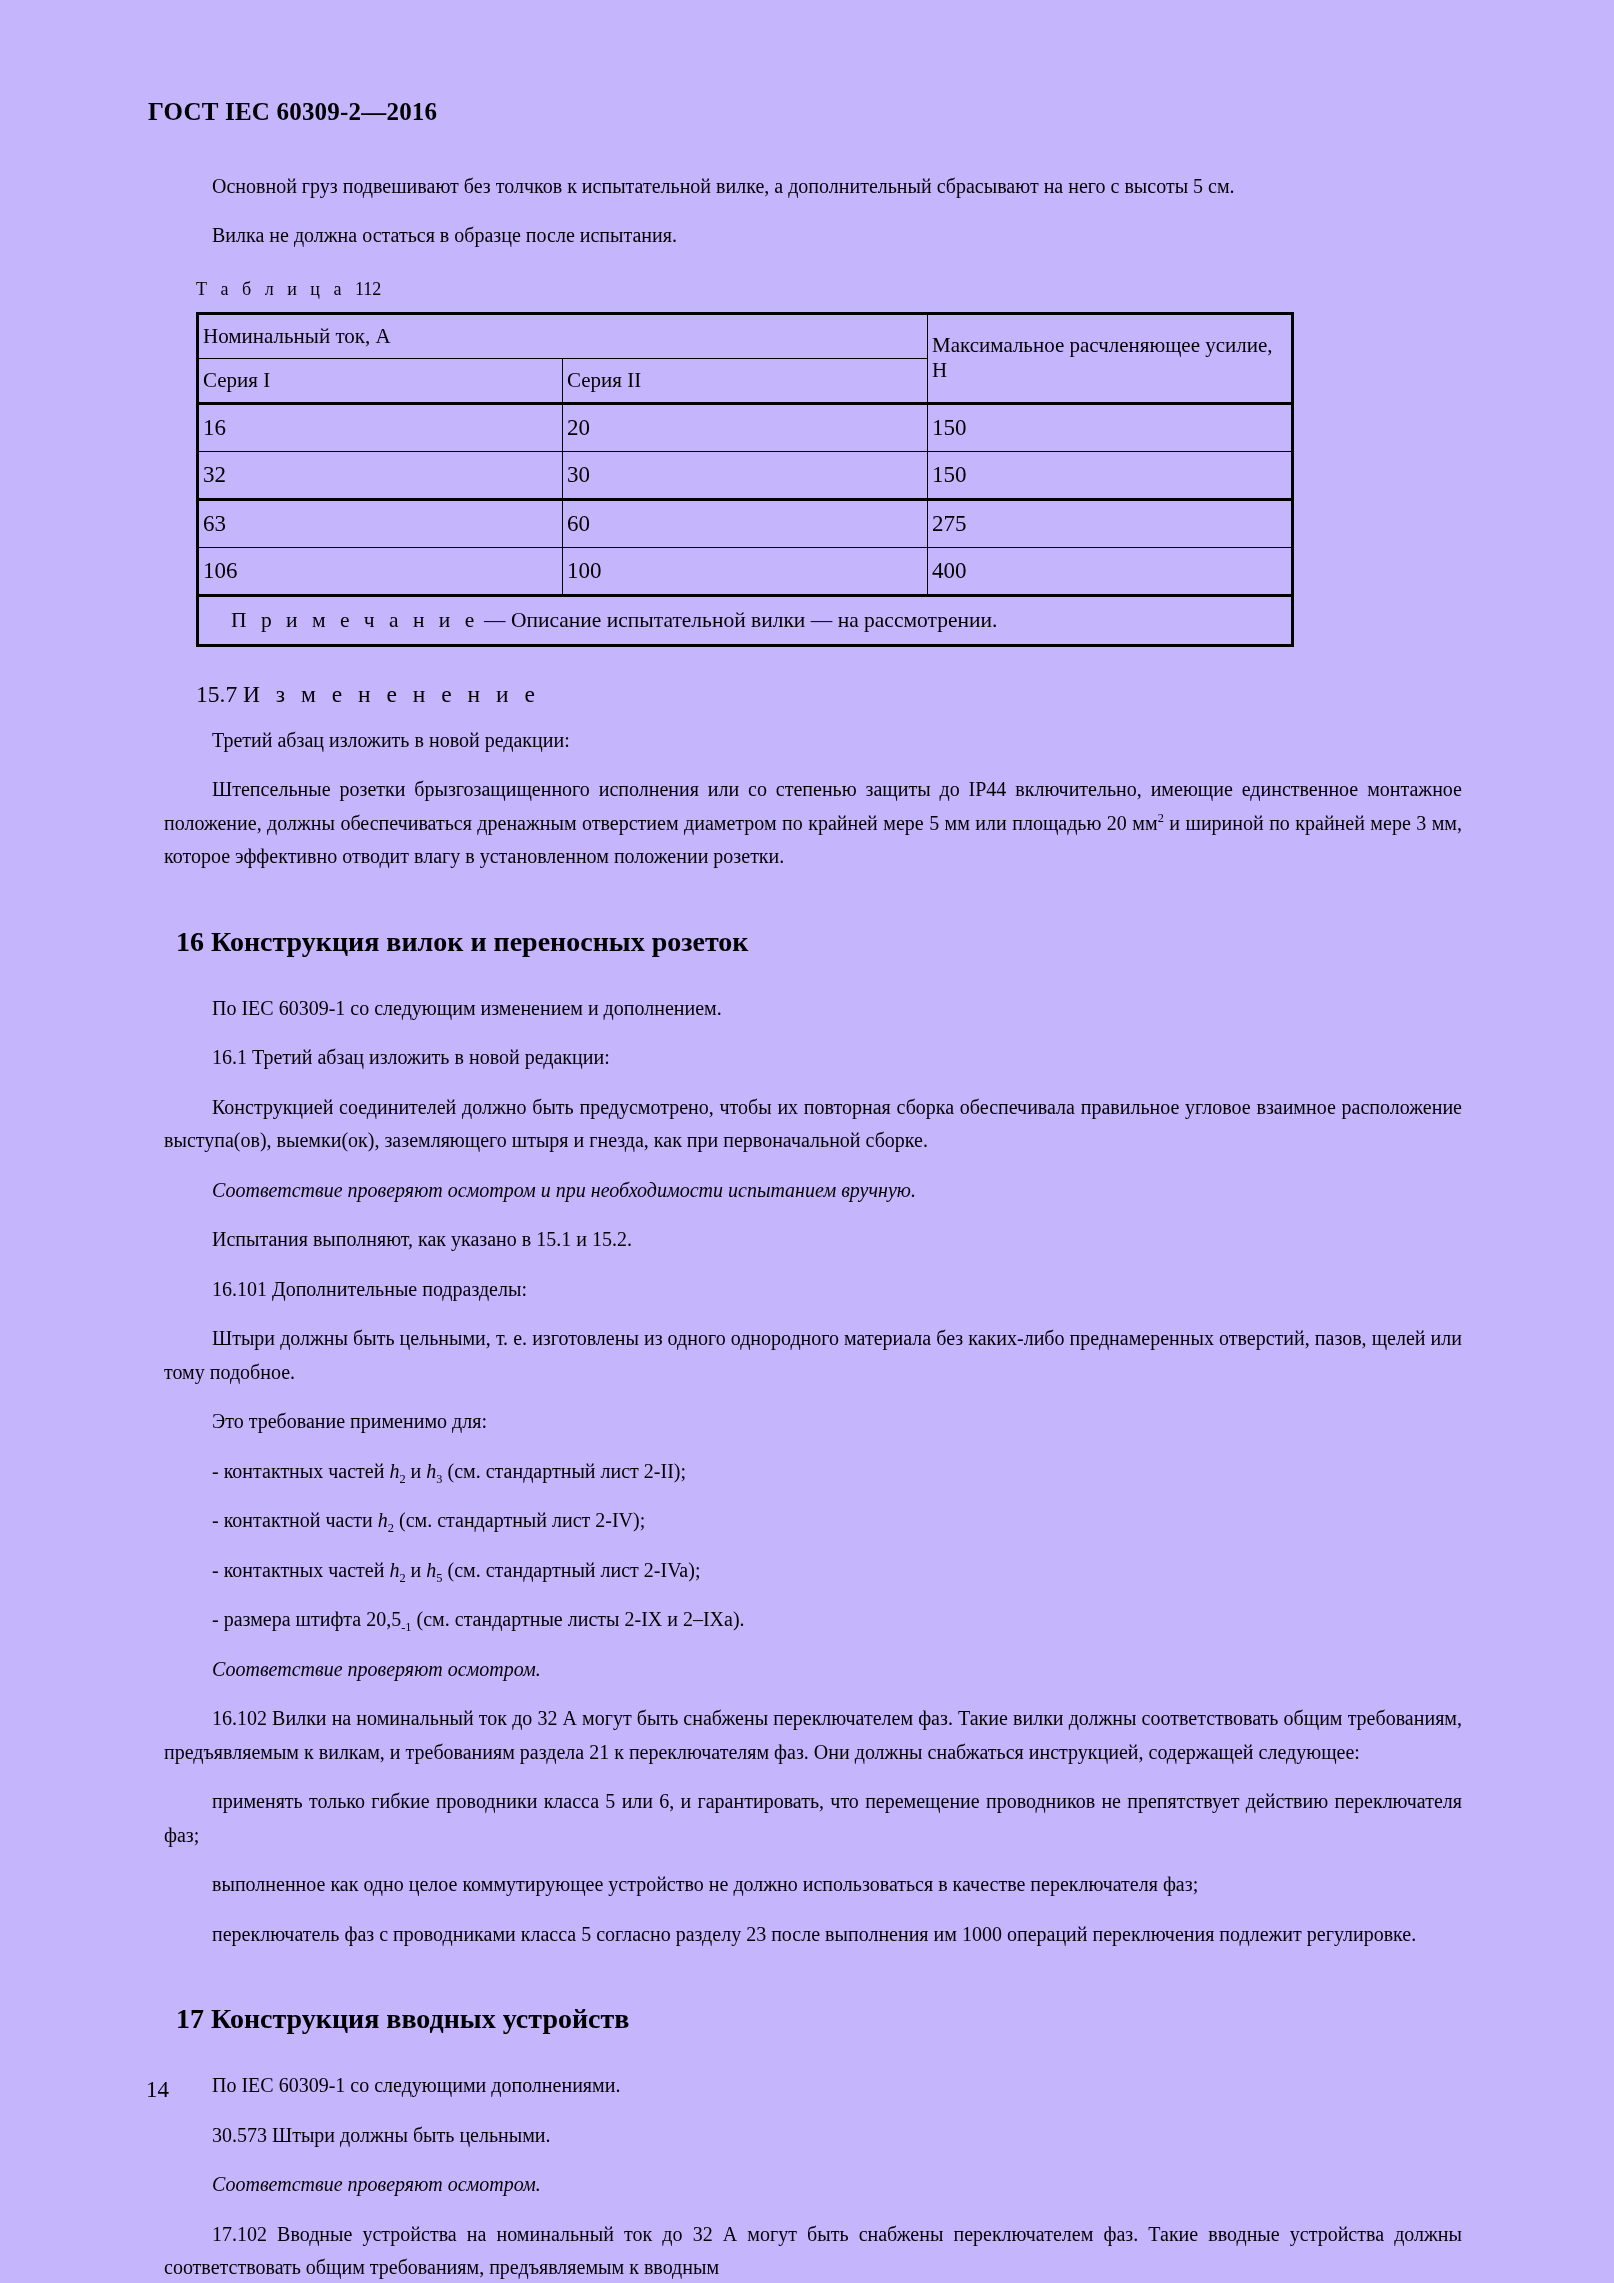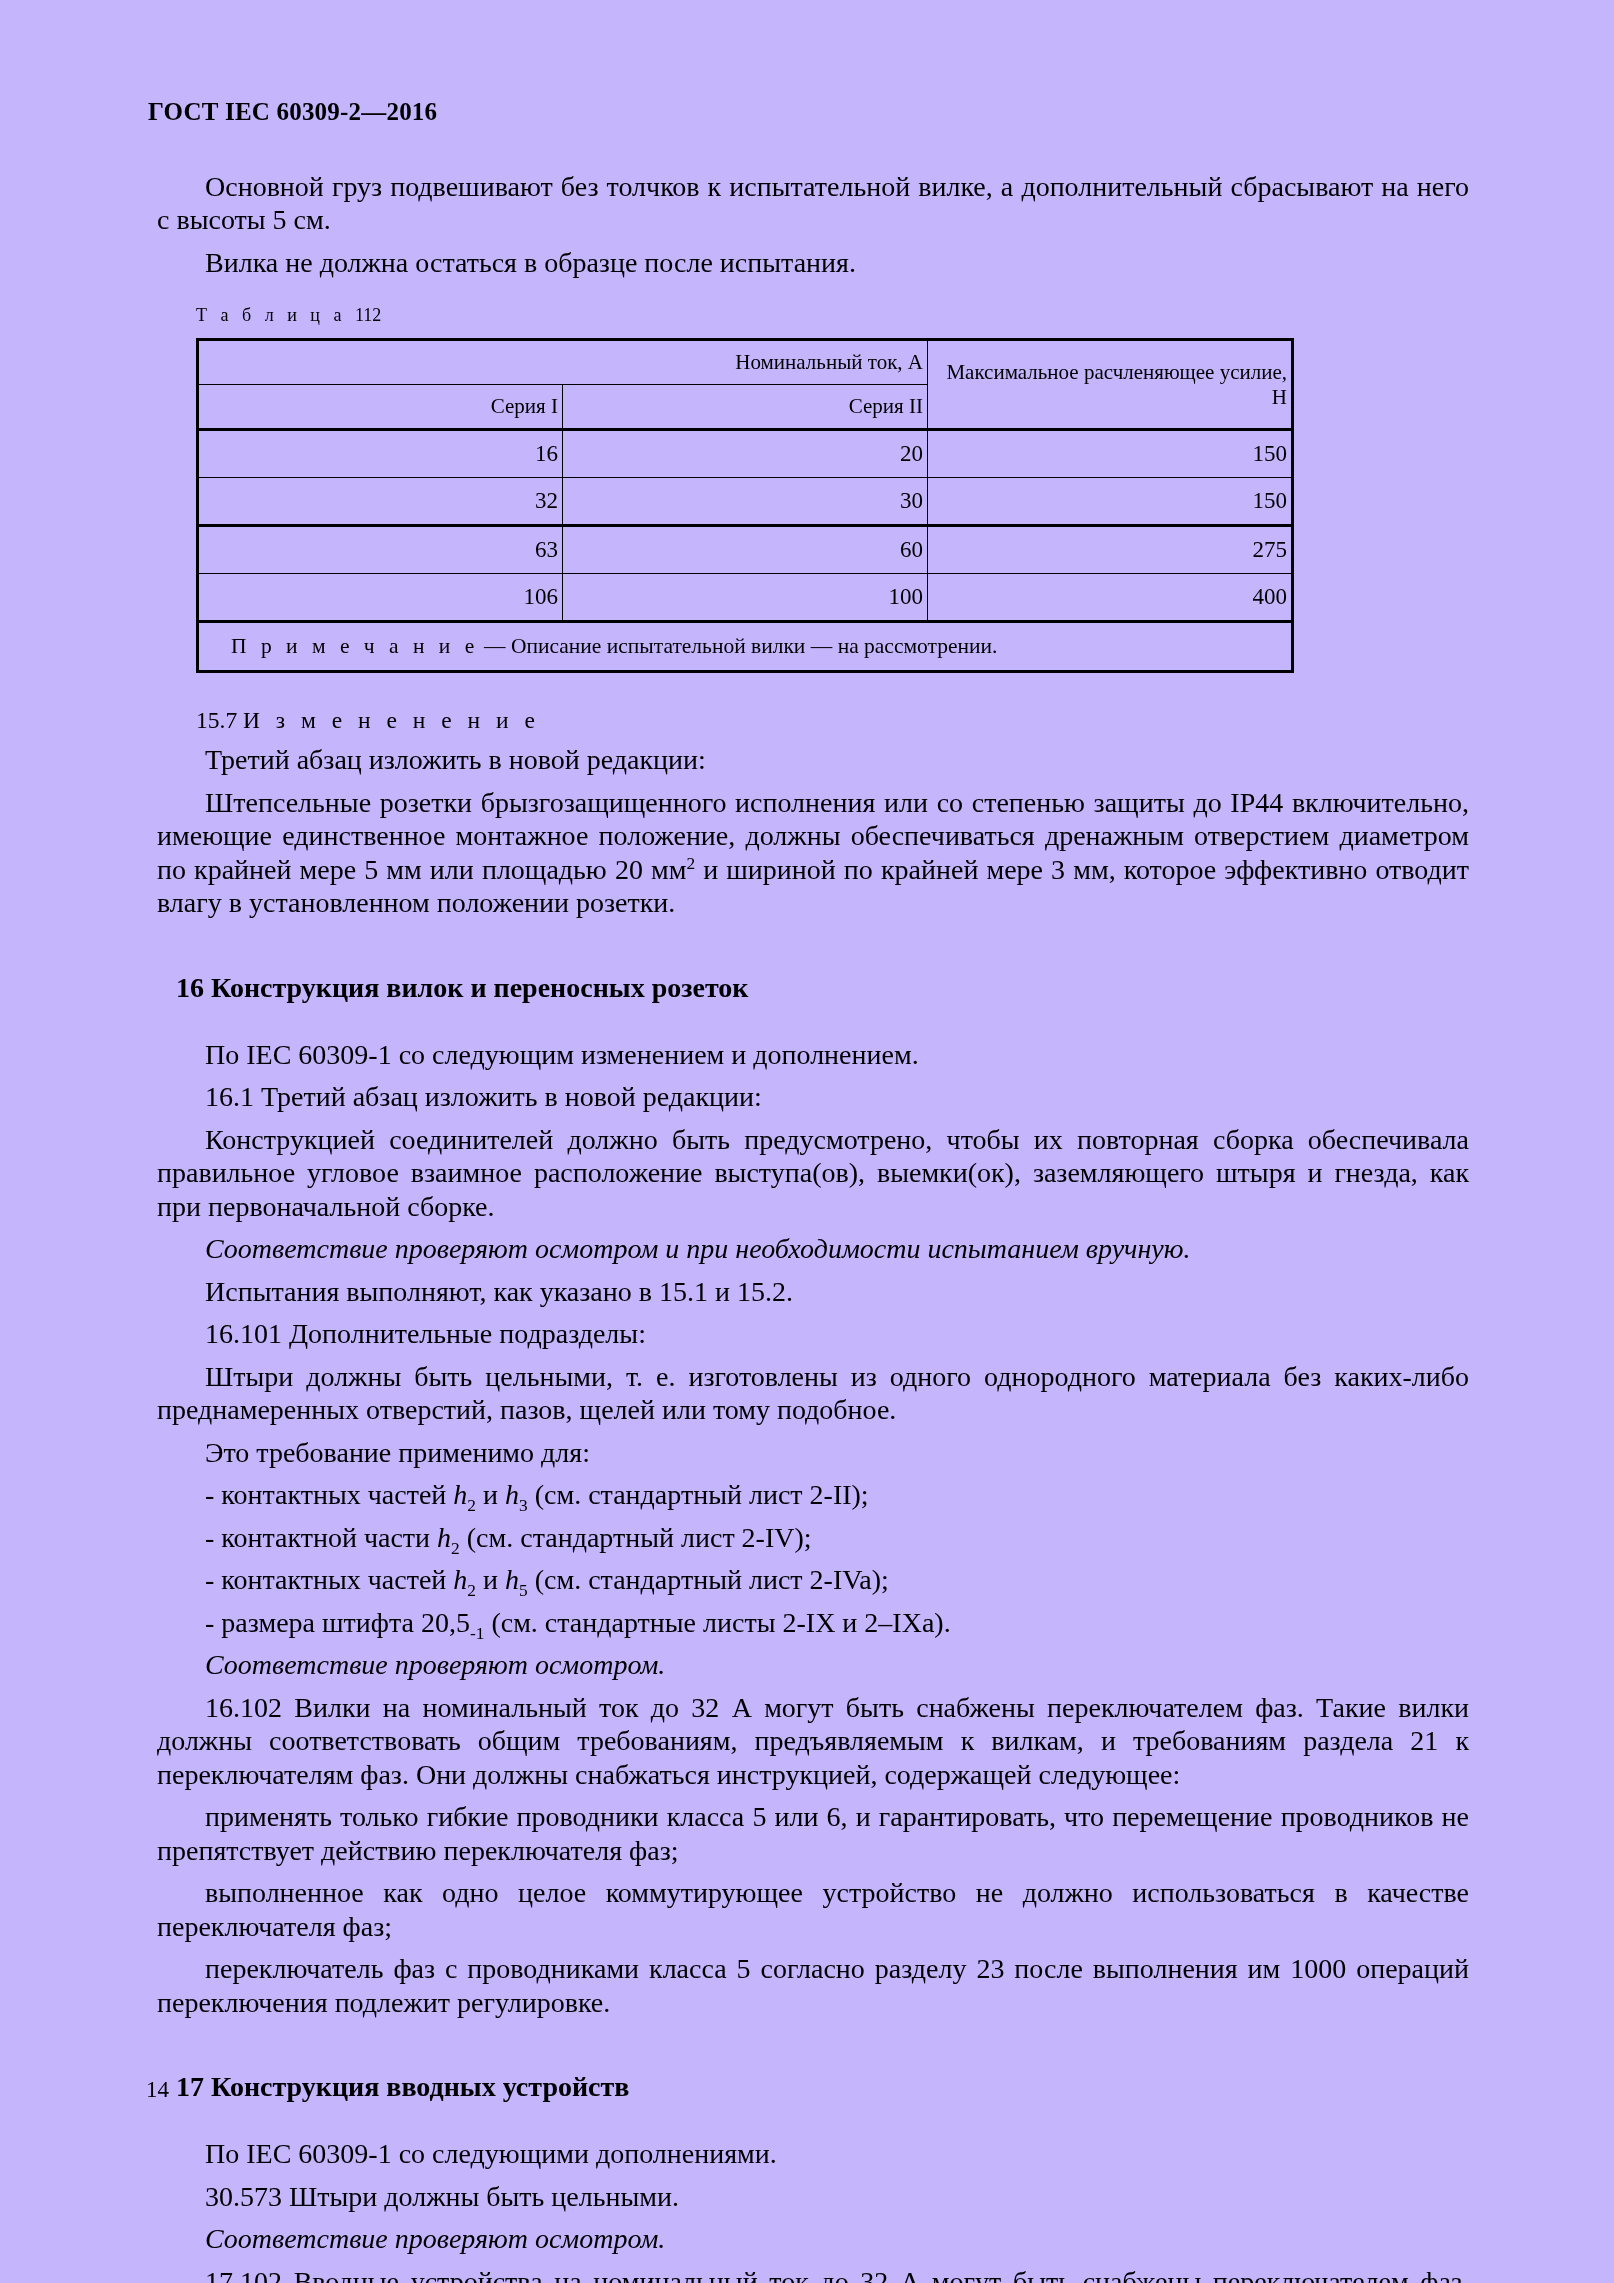--- a/index.html
+++ b/index.html
@@ -28,24 +28,24 @@
   .doc-header {
     font-size: 25px;
     font-weight: bold;
     letter-spacing: 0.2px;
     margin: 0 0 44px 0;
     line-height: 1.1;
   }
 
   
   .para {
-    font-size: 28px;
+    font-size: 20px;
     line-height: 33.5px;
     text-align: justify;
-    margin: 9px;
+    margin: 16px;
     hyphens: manual;
   }
   .para.indent { text-indent: 48px; }
   .para.italic { font-style: italic; }
 
   sup.sq { font-size: 0.62em; vertical-align: super; line-height: 0; }
   sub.sb { font-size: 0.62em; vertical-align: sub; line-height: 0; }
   i.var  { font-style: italic; }
 
   
@@ -57,21 +57,21 @@
   .table-caption .num { letter-spacing: 0px; }
 
   table.t112 {
     border-collapse: collapse;
     width: 1098px;
     margin-left: 48px;
     table-layout: fixed;
   }
   table.t112 td, table.t112 th {
     border: 1.5px solid #000;
-    text-align: right;
+    text-align: left;
     font-weight: normal;
     font-size: 21px;
     padding: 9px 4px;
   }
   table.t112 .outer-l { border-left-width: 3px; }
   table.t112 .outer-r { border-right-width: 3px; }
   table.t112 .top-rule { border-top-width: 3px; }
   table.t112 .head-rule-bottom { border-bottom-width: 3px; }
   table.t112 .bot-rule { border-bottom-width: 3px; }
   table.t112 .mid-rule { border-top-width: 3px; }

